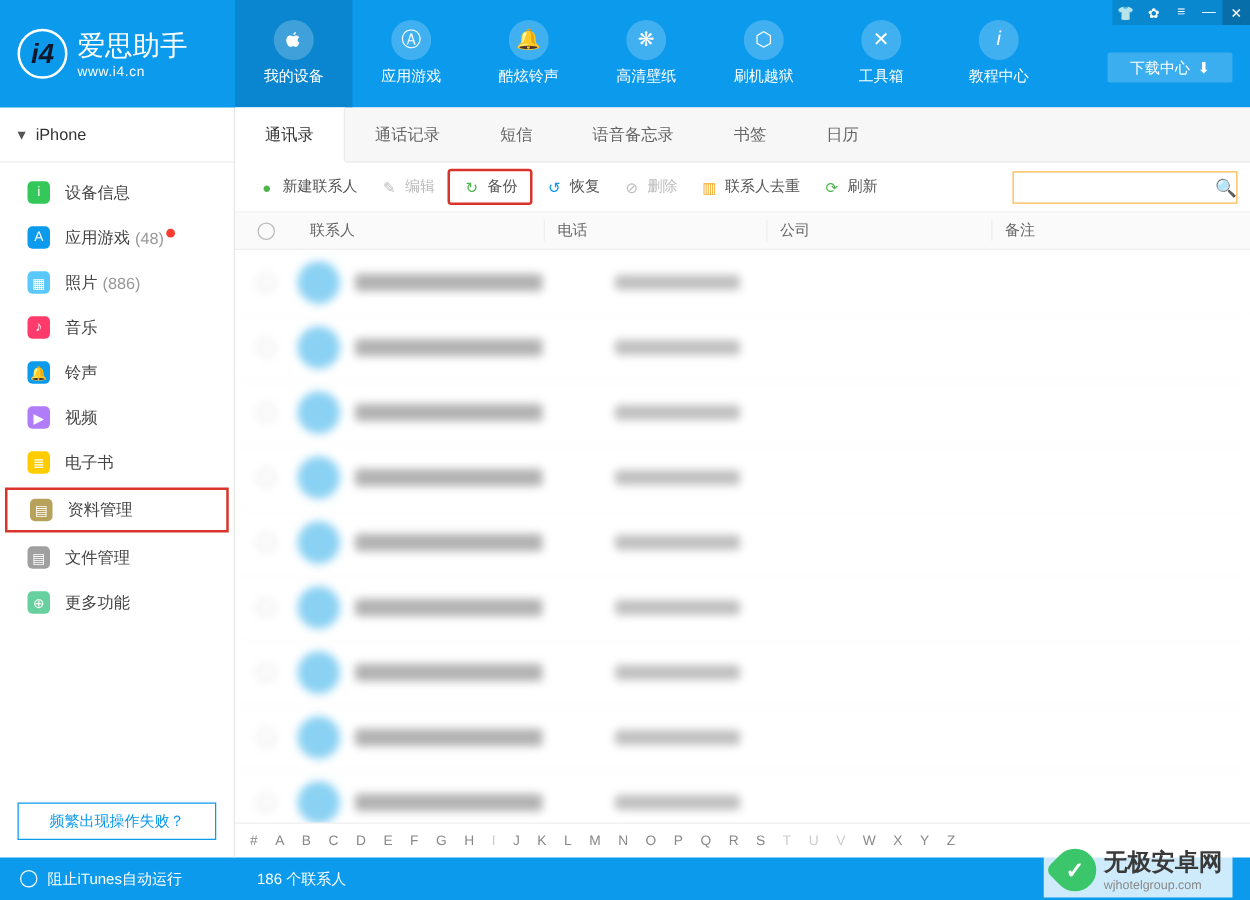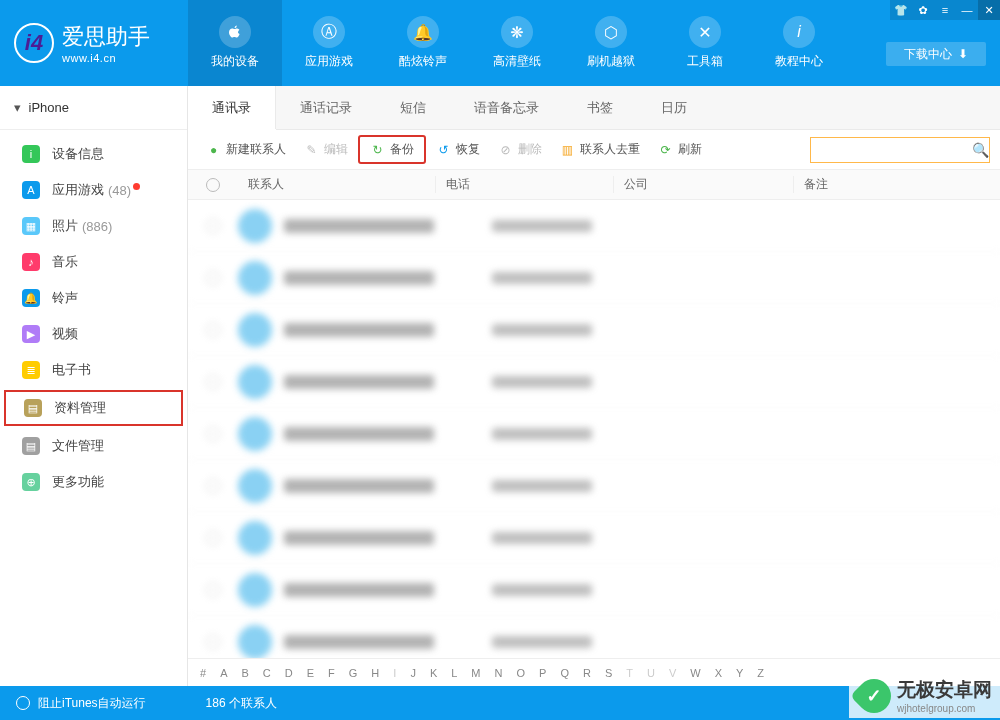--- a/index.html
+++ b/index.html
@@ -1,19 +1,19 @@
 <!DOCTYPE html>
 <html><head>
 <meta charset="utf-8">
 <style>
 * { margin: 0; padding: 0; box-sizing: border-box; font-family: "Microsoft YaHei", Arial, sans-serif; }
 body { width: 1000px; height: 720px; background: #fff; overflow: hidden; position: relative; }
 .header { height: 86px; background: #0b9aec; display: flex; position: relative; }
 .logo-area { width: 188px; display: flex; align-items: center; padding-left: 14px; }
-.logo-icon { width: 40px; height: 40px; border: 2.5px solid #fff; border-radius: 50%; display: flex; align-items: center; justify-content: center; color: #4c1d95; font-size: 22px; font-weight: bold; font-style: italic; }
+.logo-icon { width: 40px; height: 40px; border: 2.5px solid #fff; border-radius: 50%; display: flex; align-items: center; justify-content: center; color: #0f172a; font-size: 22px; font-weight: bold; font-style: italic; }
 .logo-text { margin-left: 8px; color: #fff; }
 .logo-title { font-size: 22px; font-weight: 400; }
 .logo-url { font-size: 11px; letter-spacing: 0.5px; }
 .top-nav { display: flex; flex: 1; }
 .nav-item { width: 94px; display: flex; flex-direction: column; align-items: center; justify-content: center; color: #fff; cursor: pointer; }
 .nav-item.active { background: #0a86d0; }
 .nav-icon { width: 32px; height: 32px; border-radius: 50%; background: rgba(255,255,255,0.22); display: flex; align-items: center; justify-content: center; margin-bottom: 5px; font-size: 16px; }
 .nav-label { font-size: 12px; }
 .window-controls { position: absolute; top: 0; right: 0; display: flex; height: 20px; background: rgba(0,0,0,0.12); }
 .win-btn { width: 22px; height: 20px; display: flex; align-items: center; justify-content: center; color: #fff; font-size: 11px; cursor: pointer; }
@@ -57,21 +57,21 @@
 .row .rchk { width: 50px; display: flex; justify-content: center; }
 .row .ravatar { width: 34px; height: 34px; border-radius: 50%; background: #63c2ef; margin-right: 12px; }
 .row .rname { width: 150px; height: 14px; background: #999; border-radius: 3px; }
 .row .rphone { width: 100px; height: 12px; background: #aaa; border-radius: 3px; margin-left: 58px; }
 .alpha-bar { height: 28px; border-top: 1px solid #eee; display: flex; align-items: center; padding-left: 12px; gap: 14px; font-size: 11px; color: #888; }
 .alpha-bar span { cursor: pointer; }
 .alpha-bar .fade { color: #ccc; }
 .footer { height: 34px; background: #0b9aec; color: #fff; font-size: 12px; display: flex; align-items: center; padding: 0 16px; }
 .footer .fcircle { width: 14px; height: 14px; border: 1.5px solid #fff; border-radius: 50%; margin-right: 8px; }
 .footer .fcount { margin-left: 60px; }
-.watermark { position: absolute; right: 0; bottom: 2px; display: flex; align-items: center; gap: 6px; font-size: 19px; color: #3a3a3a; font-weight: 600; background: rgba(255,255,255,0.8); padding: 4px 8px; }
+.watermark { position: absolute; right: 14px; bottom: 2px; display: flex; align-items: center; gap: 6px; font-size: 19px; color: #3a3a3a; font-weight: 600; background: rgba(255,255,255,0.8); padding: 4px 8px; }
 .watermark .wurl { font-size: 10px; color: #888; font-weight: normal; display: block; }
 .wm-icon { width: 34px; height: 34px; position: relative; }
 .wm-icon::before { content:''; position:absolute; width:34px; height:34px; background:#3bc66b; border-radius:50% 50% 50% 6px; transform: rotate(45deg); }
 .wm-icon::after { content:'✓'; position:absolute; width:34px; height:34px; display:flex; align-items:center; justify-content:center; color:#fff; font-size:18px; font-weight:bold; }
 svg { display: block; }
 </style>
 </head>
 <body>
 
 <div class="header">
@@ -175,20 +175,21 @@
         </div>
         <div class="side-item">
           <span class="si-icon" style="background:#a0a0a0">▤</span>
           <span>文件管理</span>
         </div>
         <div class="side-item">
           <span class="si-icon" style="background:#66d19e">⊕</span>
           <span>更多功能</span>
         </div>
       </div>
+    <div class="faq-link">频繁出现操作失败？</div>
   </div>
 
   <div class="content">
     <div class="subtabs" id="subtabs">
         <div class="subtab active">通讯录</div>
         <div class="subtab">通话记录</div>
         <div class="subtab">短信</div>
         <div class="subtab">语音备忘录</div>
         <div class="subtab">书签</div>
         <div class="subtab">日历</div>

